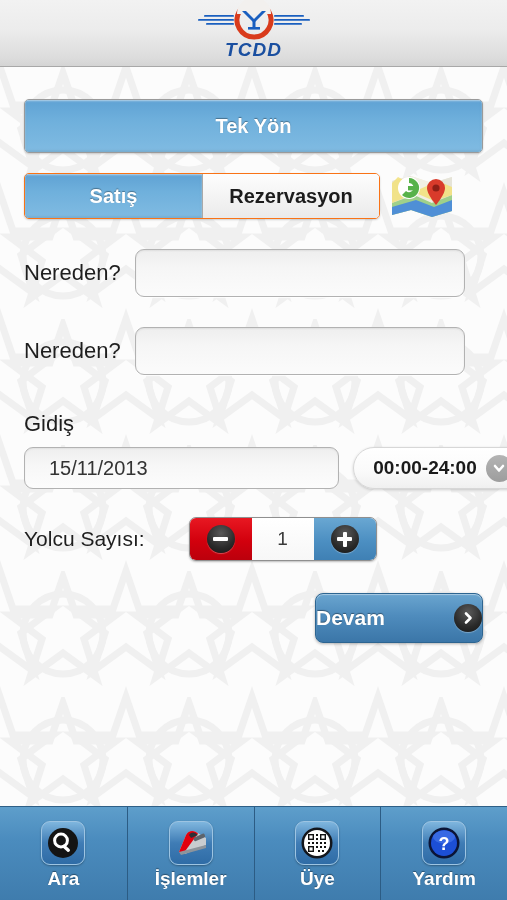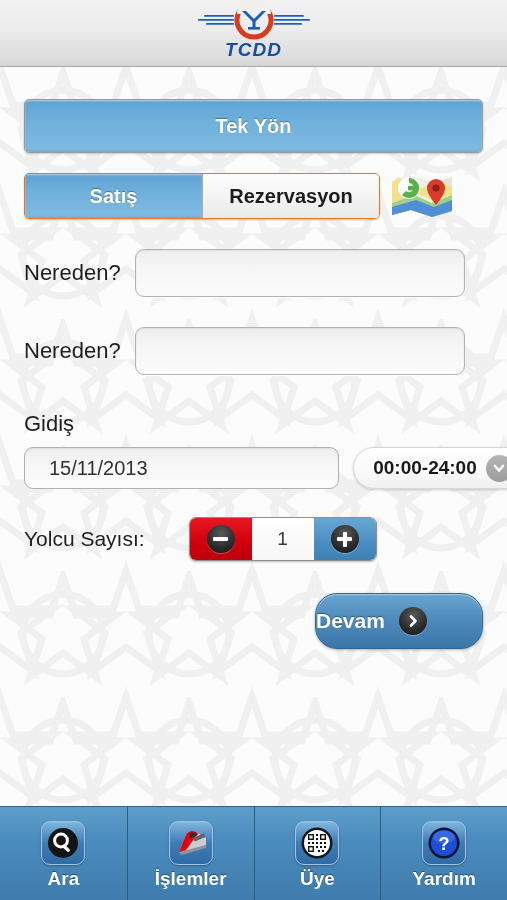--- a/index.html
+++ b/index.html
@@ -184,25 +184,25 @@
   .glyph-circle.dark {
     background: radial-gradient(circle at 50% 30%, #5a5a5a 0%, #2a2a2a 60%, #151515 100%);
     box-shadow: 0 1px 1px rgba(255,255,255,.3);
   }
   .bar-h { width: 15px; height: 4px; background:#fff; border-radius:1px; }
   .bar-v { width: 4px; height: 15px; background:#fff; border-radius:1px; position:absolute; }
 
   
   .devam-row { display:flex; justify-content: flex-end; margin-top: 32px; }
   .devam-btn {
-    width: 168px; height: 56px;
-    border-radius: 22px;
+    width: 168px; height: 50px;
+    border-radius: 8px;
     border: 1px solid #2d6591;
     background: linear-gradient(to bottom, #6aa5cf 0%, #4f8cbd 45%, #3b76a8 100%);
-    display:flex; align-items:center; justify-content:flex-start; gap: 14px;
+    display:flex; align-items:center; justify-content:space-between; gap: 14px;
     cursor: pointer;
     box-shadow: inset 0 1px 1px rgba(255,255,255,.45), 0 1px 3px rgba(0,0,0,.3);
   }
   .devam-label {
     font-size: 21px; font-weight: bold; color:#fff;
     text-shadow: 0 -1px 1px rgba(0,0,0,.4);
   }
 
   
   .tabbar {

